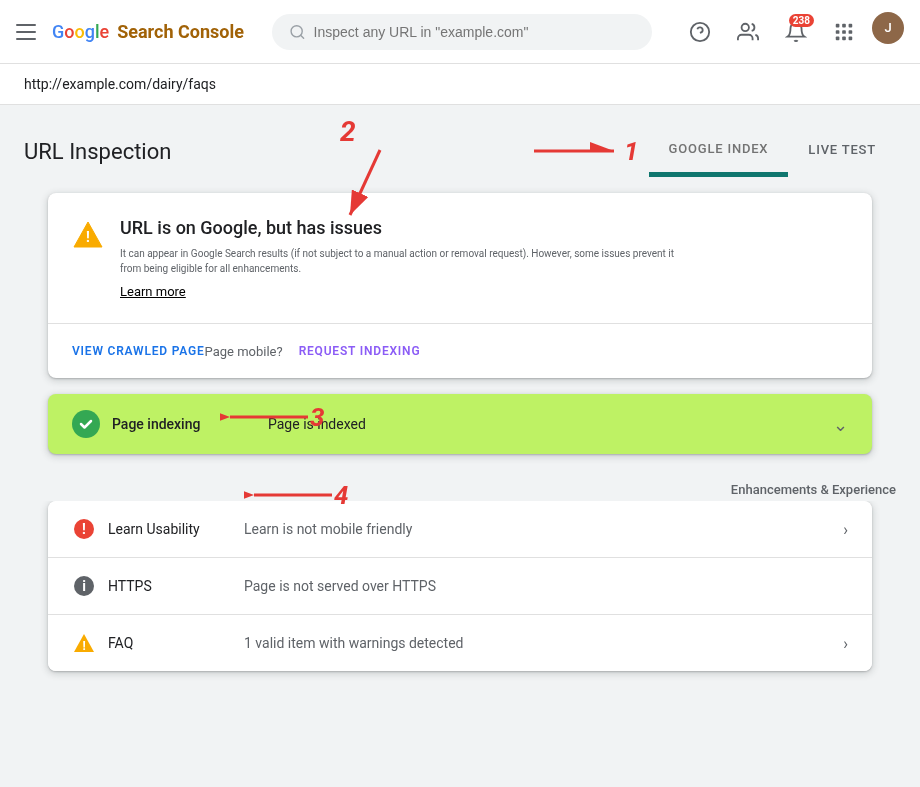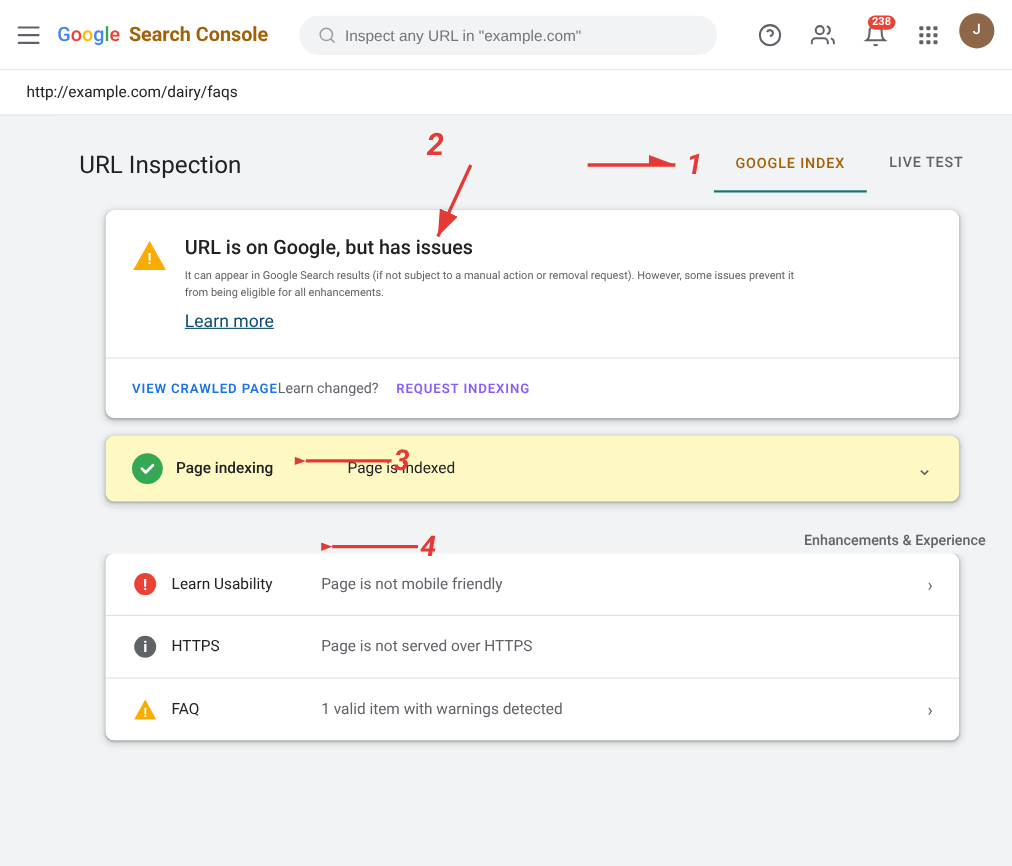--- a/index.html
+++ b/index.html
@@ -55,38 +55,38 @@
 
     
     .url-bar {
       background: #fff;
       padding: 12px 24px;
       font-size: 14px; color: #202124;
       border-bottom: 1px solid #e0e0e0;
     }
 
     
-    .main { padding: 0; margin-left: 48px; }
+    .main { padding: 0; }
     .inspection-title { font-size: 22px; font-weight: 400; color: #202124; flex: 1; }
 
     
     .tabs {
       display: flex;
       align-items: center;
       gap: 0;
       margin-left: auto;
     }
     .tab {
       padding: 16px 20px;
       font-size: 13px; font-weight: 500; letter-spacing: 0.8px;
       color: #5f6368; cursor: pointer; text-transform: uppercase;
       border-bottom: 3px solid transparent;
       position: relative;
     }
-    .tab.active { color: #a16207; border-bottom: 2px solid #0f766e; }
+    .tab.active { color: #737373; border-bottom: 5px solid #0f766e; }
 
     
     .card {
       background: #fff;
       border-radius: 8px;
       margin: 0 24px 16px 24px;
       box-shadow: 0 1px 2px rgba(60,64,67,.3), 0 2px 6px 2px rgba(60,64,67,.15);
       overflow: hidden;
     }
 
@@ -96,40 +96,40 @@
       align-items: flex-start;
       gap: 16px;
     }
     .warning-icon {
       width: 32px; height: 32px; flex-shrink: 0;
       margin-top: 2px;
     }
     .status-content {}
     .status-title { font-size: 18px; font-weight: 500; color: #202124; margin-bottom: 8px; }
     .status-desc { font-size: 10px; color: #5f6368; line-height: 1.5; max-width: 560px; }
-    .status-link { color: #0c4a6e; text-decoration: underline; cursor: pointer; display: inline-block; margin-top: 8px; font-size: 16px; }
+    .status-link { color: #000000; text-decoration: underline; cursor: pointer; display: inline-block; margin-top: 8px; font-size: 13px; }
 
     .card-divider { border: none; border-top: 1px solid #e0e0e0; margin: 0; }
 
     .card-actions {
       display: flex;
       align-items: center;
       padding: 12px 24px;
     }
     .action-btn {
       font-size: 12px; font-weight: 600; letter-spacing: 0.8px; text-transform: uppercase;
       color: #1a73e8; cursor: pointer; padding: 8px 0;
     }
     .action-right { display: flex; align-items: center; gap: 16px; }
     .page-changed { font-size: 13px; color: #5f6368; }
     .request-indexing { font-size: 12px; font-weight: 600; letter-spacing: 0.8px; text-transform: uppercase; color: #8b5cf6; cursor: pointer; }
 
     
     .indexing-row {
-      background: #fef9c3;
+      background: #bef264;
       border-radius: 8px;
       margin: 0 24px 16px 24px;
       box-shadow: 0 1px 2px rgba(60,64,67,.3), 0 2px 6px 2px rgba(60,64,67,.15);
       display: flex; align-items: center;
       padding: 16px 24px;
       cursor: pointer;
     }
     .check-icon {
       width: 28px; height: 28px; border-radius: 50%; background: #34a853;
       display: flex; align-items: center; justify-content: center;
@@ -291,21 +291,21 @@
           <div class="status-content">
             <div class="status-title">URL is on Google, but has issues</div>
             <div class="status-desc">It can appear in Google Search results (if not subject to a manual action or removal request). However, some issues prevent it from being eligible for all enhancements.</div>
             <a class="status-link">Learn more</a>
           </div>
         </div>
         <hr class="card-divider">
         <div class="card-actions">
           <span class="action-btn">VIEW CRAWLED PAGE</span>
           <div class="action-right">
-            <span class="page-changed">Learn changed?</span>
+            <span class="page-changed">Page mobile?</span>
             <span class="request-indexing">REQUEST INDEXING</span>
           </div>
         </div>
       </div>
     </div>
 
     <div style="padding: 0 24px; background:#f1f3f4; position:relative;">
       <div class="indexing-row">
         <div class="check-icon">
           <svg viewBox="0 0 16 16" fill="none">
@@ -353,21 +353,21 @@
       <div class="enhancement-rows-container">
 
         <div class="enhancement-row">
           <div class="enhancement-icon">
             <svg width="22" height="22" viewBox="0 0 22 22">
               <circle cx="11" cy="11" r="10" fill="#ea4335"></circle>
               <text x="11" y="16" text-anchor="middle" font-size="14" font-weight="bold" fill="#fff">!</text>
             </svg>
           </div>
           <span class="enhancement-name">Learn Usability</span>
-          <span class="enhancement-status">Page is not mobile friendly</span>
+          <span class="enhancement-status">Learn is not mobile friendly</span>
           <span class="enhancement-chevron">›</span>
         </div>
 
         <div class="enhancement-row" style="border-top: 1px solid #e0e0e0;">
           <div class="enhancement-icon">
             <svg width="22" height="22" viewBox="0 0 22 22">
               <circle cx="11" cy="11" r="10" fill="#5f6368"></circle>
               <text x="11" y="16" text-anchor="middle" font-size="14" font-weight="bold" fill="#fff">i</text>
             </svg>
           </div>

